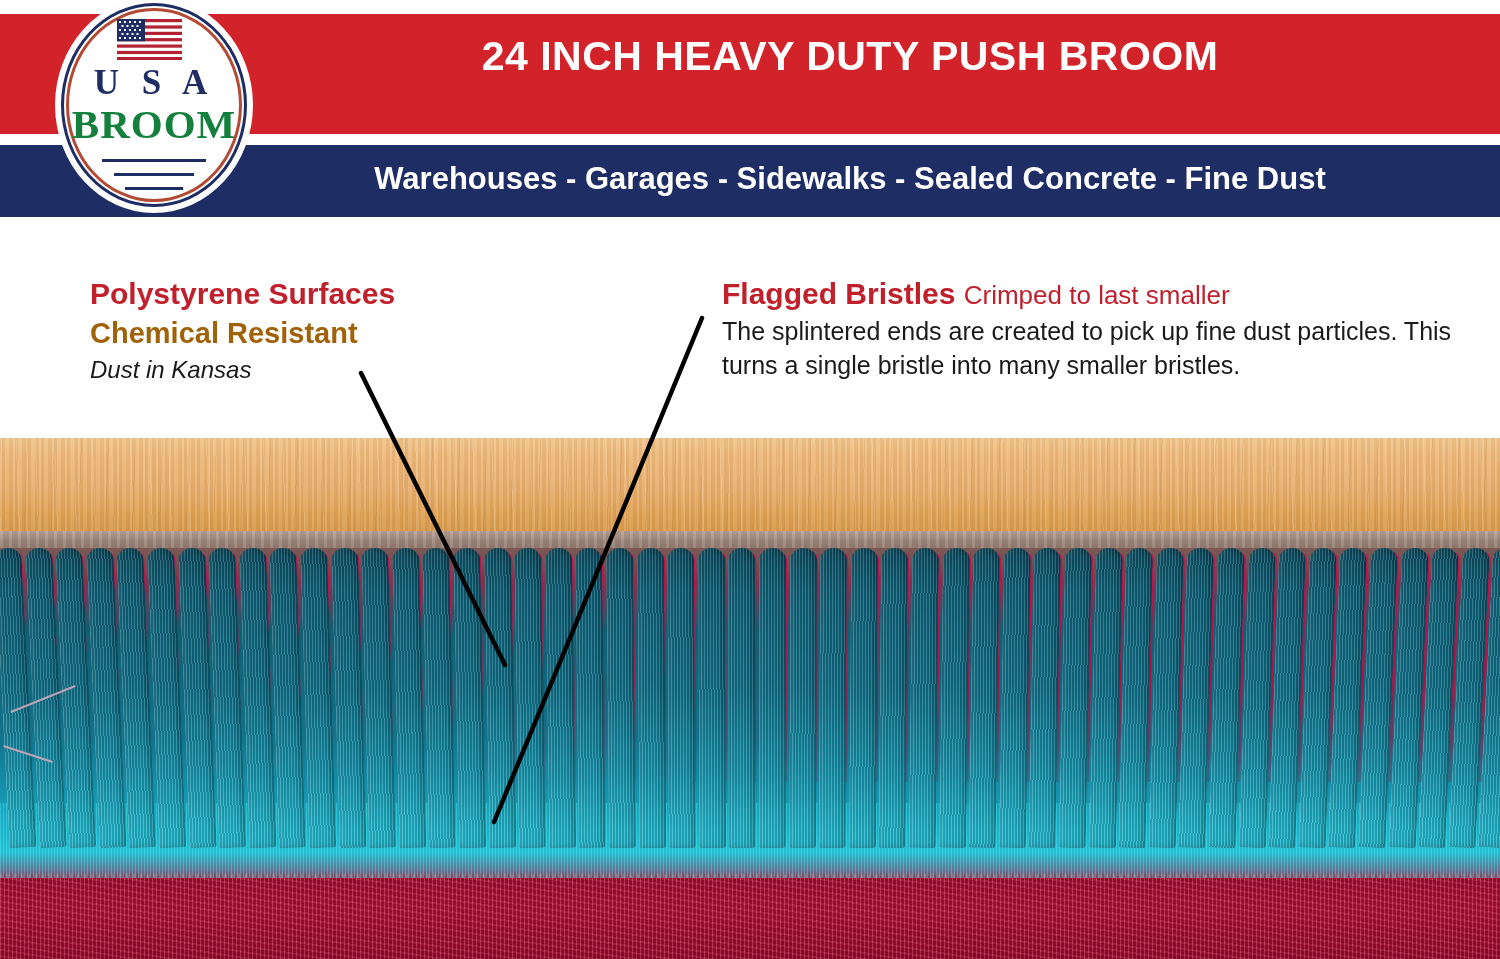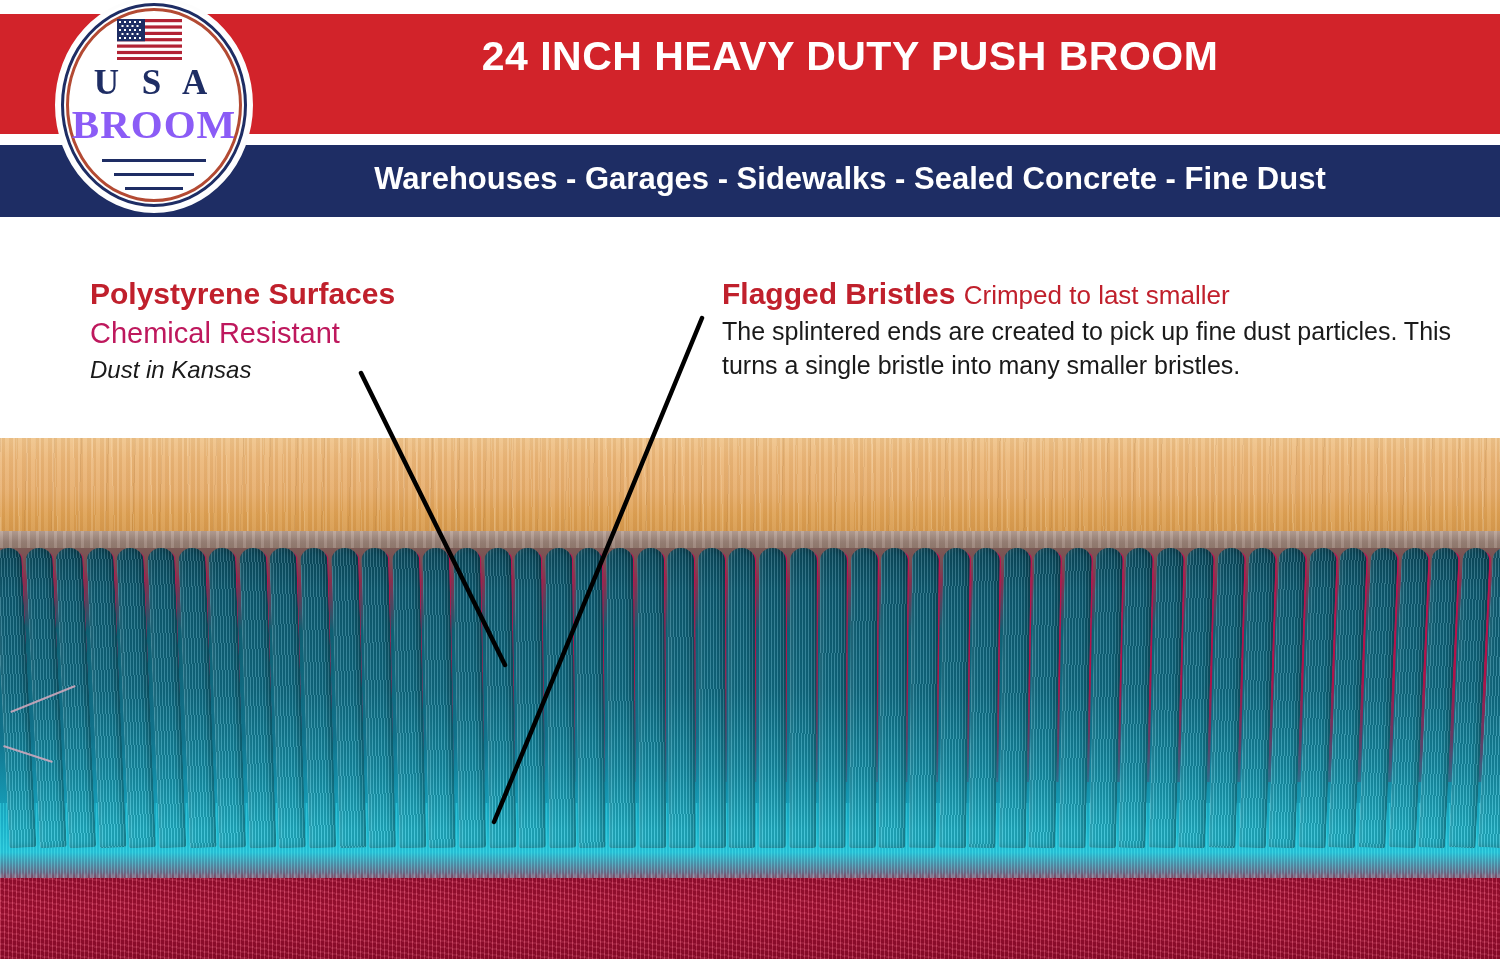--- a/index.html
+++ b/index.html
@@ -22,34 +22,34 @@
   .logo{position:absolute;left:55px;top:-3px;width:198px;height:216px;}
   .logo-outer{position:absolute;inset:0;border-radius:50%;background:#fff;
               border:3px solid #fdfdfd;box-sizing:border-box;}
   .logo-ring{position:absolute;left:6px;top:6px;right:6px;bottom:6px;border-radius:50%;
              border:3px solid #1e2d64;box-sizing:border-box;background:#fff;}
   .logo-ring2{position:absolute;left:11px;top:11px;right:11px;bottom:11px;border-radius:50%;
               border:3px solid #b34a33;box-sizing:border-box;background:#fff;}
   .logo-flag{position:absolute;left:62px;top:22px;width:65px;height:41px;}
   .logo-usa{position:absolute;left:0;right:0;top:66px;text-align:center;color:#1e2d64;
             font-family:"Liberation Serif",serif;font-size:35px;font-weight:bold;letter-spacing:7px;}
-  .logo-broom{position:absolute;left:0;right:0;top:103px;text-align:center;color:#8b5cf6;
+  .logo-broom{position:absolute;left:0;right:0;top:103px;text-align:center;color:#15803d;
               font-family:"Liberation Serif",serif;font-size:41px;font-weight:bold;letter-spacing:1px;}
   .logo-line{position:absolute;height:3px;background:#1e2d64;left:50%;transform:translateX(-50%);}
   .ll1{top:162px;width:104px;}
   .ll2{top:176px;width:80px;}
   .ll3{top:190px;width:58px;}
 
   
   .callout{position:absolute;}
   .co-left{left:90px;top:275px;width:420px;}
   .co-right{left:722px;top:275px;width:730px;}
   .co-title{color:#c0202c;font-size:30px;font-weight:bold;line-height:1.25;margin:0;}
   .co-title .light{color:#c0202c;font-weight:normal;font-size:26px;}
-  .co-sub{color:#be185d;font-size:29px;font-weight:normal;line-height:1.3;margin:2px 0 0 0;}
+  .co-sub{color:#a16207;font-size:29px;font-weight:bold;line-height:1.3;margin:2px 0 0 0;}
   .co-ital{color:#1a1a1a;font-size:24px;font-style:italic;font-weight:500;line-height:1.3;margin:2px 0 0 0;}
   .co-body{color:#1a1a1a;font-size:25px;line-height:1.36;margin:1px 0 0 0;}
 
   
   .leaders{position:absolute;left:0;top:0;width:1500px;height:959px;pointer-events:none;}
 
   
   .photo{position:absolute;left:0;top:438px;width:1500px;height:521px;overflow:hidden;}
   .wood{position:absolute;left:0;top:0;width:1500px;height:93px;
         background:

